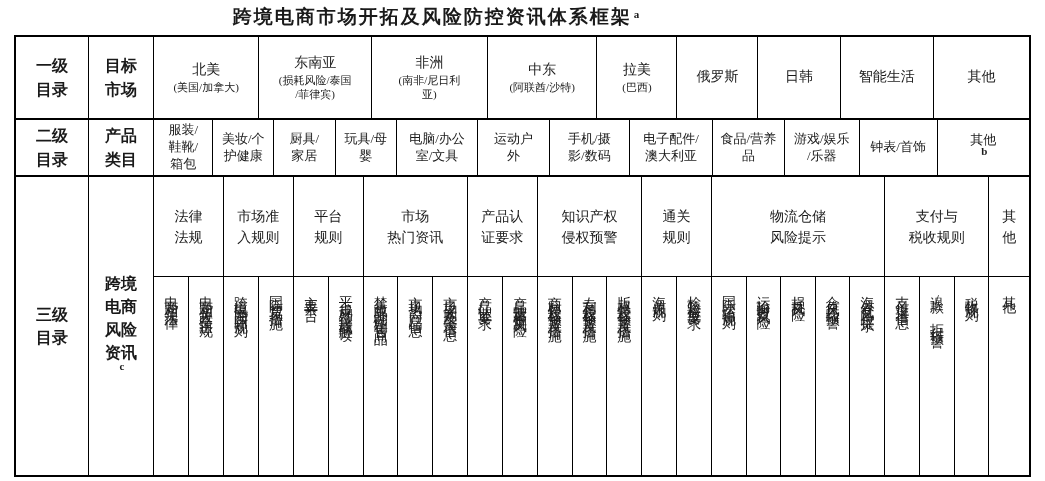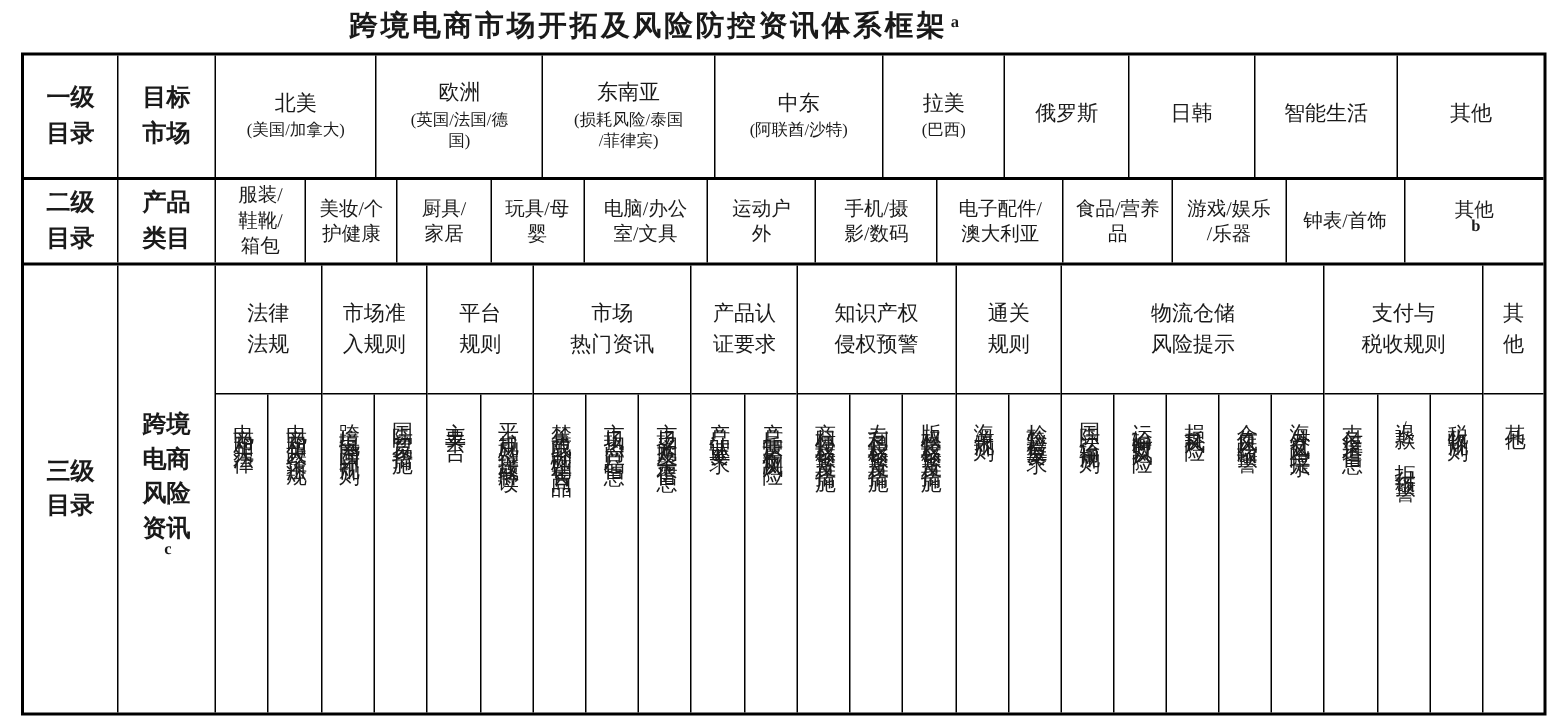--- a/index.html
+++ b/index.html
@@ -28,33 +28,33 @@
   .band{display:flex;box-sizing:border-box;min-width:0;}
   .band1{height:83px;border-bottom:2px solid #000;}
   .band2{height:57px;border-bottom:2px solid #000;}
   .band3{flex:1;}
   .cell{
     box-sizing:border-box;border-right:1px solid #000;
     display:flex;flex-direction:column;align-items:center;justify-content:center;
     text-align:center;white-space:pre-line;min-width:0;
   }
   .band > .cell:last-child{border-right:none;}
-  .dir{width:63px;flex:none;font-weight:bold;font-size:16px;line-height:1.45;font-family:Liberation Serif, serif;}
+  .dir{width:73px;flex:none;font-weight:bold;font-size:16px;line-height:1.45;font-family:Liberation Serif, serif;}
   .cat{width:65px;flex:none;font-weight:bold;font-size:16px;line-height:1.45;}
   .market{font-size:14px;line-height:1.35;padding:0 2px;}
   .m-note{font-size:11px;line-height:1.3;white-space:pre-line;}
   .product{font-size:13px;line-height:1.3;padding:0 1px;}
   .l3{flex:1;display:flex;min-width:0;}
   .group{
     display:flex;flex-direction:column;box-sizing:border-box;
     border-right:1px solid #000;min-width:0;
   }
   .l3 > .group:last-child{border-right:none;}
   .group-h{
-    height:86px;box-sizing:border-box;border-bottom:1px solid #000;
+    height:100px;box-sizing:border-box;border-bottom:1px solid #000;
     display:flex;align-items:center;justify-content:center;
     text-align:center;font-size:14px;line-height:1.5;white-space:pre-line;
     padding:0 1px;
   }
   .group-items{flex:1;display:flex;min-width:0;}
   .vcell{
     flex:1;box-sizing:border-box;border-right:1px solid #000;
     display:flex;justify-content:center;align-items:flex-start;
     padding-top:8px;min-width:0;
   }
@@ -70,24 +70,24 @@
 <div class="title"><span>跨境电商市场开拓及风险防控资讯体系框架</span><span class="sup">a</span></div>
 
 <div class="table">
 
   <div class="band band1">
     <div class="cell dir">一级
 目录</div>
     <div class="cell cat">目标
 市场</div>
     <div class="cell market" style="flex:95 0 0"><span>北美</span><span class="m-note">(美国/加拿大)</span></div>
-    <div class="cell market" style="flex:98 0 0"><span>欧洲</span><span class="m-note">(英国/法国/德
-国)</span></div>
     <div class="cell market" style="flex:102 0 0"><span>东南亚</span><span class="m-note">(损耗风险/泰国
 /菲律宾)</span></div>
+    <div class="cell market" style="flex:105 0 0"><span>非洲</span><span class="m-note">(南非/尼日利
+亚)</span></div>
     <div class="cell market" style="flex:99 0 0"><span>中东</span><span class="m-note">(阿联酋/沙特)</span></div>
     <div class="cell market" style="flex:71 0 0"><span>拉美</span><span class="m-note">(巴西)</span></div>
     <div class="cell market" style="flex:72 0 0"><span>俄罗斯</span></div>
     <div class="cell market" style="flex:73 0 0"><span>日韩</span></div>
     <div class="cell market" style="flex:84 0 0"><span>智能生活</span></div>
     <div class="cell market" style="flex:86 0 0"><span>其他</span></div>
   </div>
 
   <div class="band band2">
     <div class="cell dir">二级

